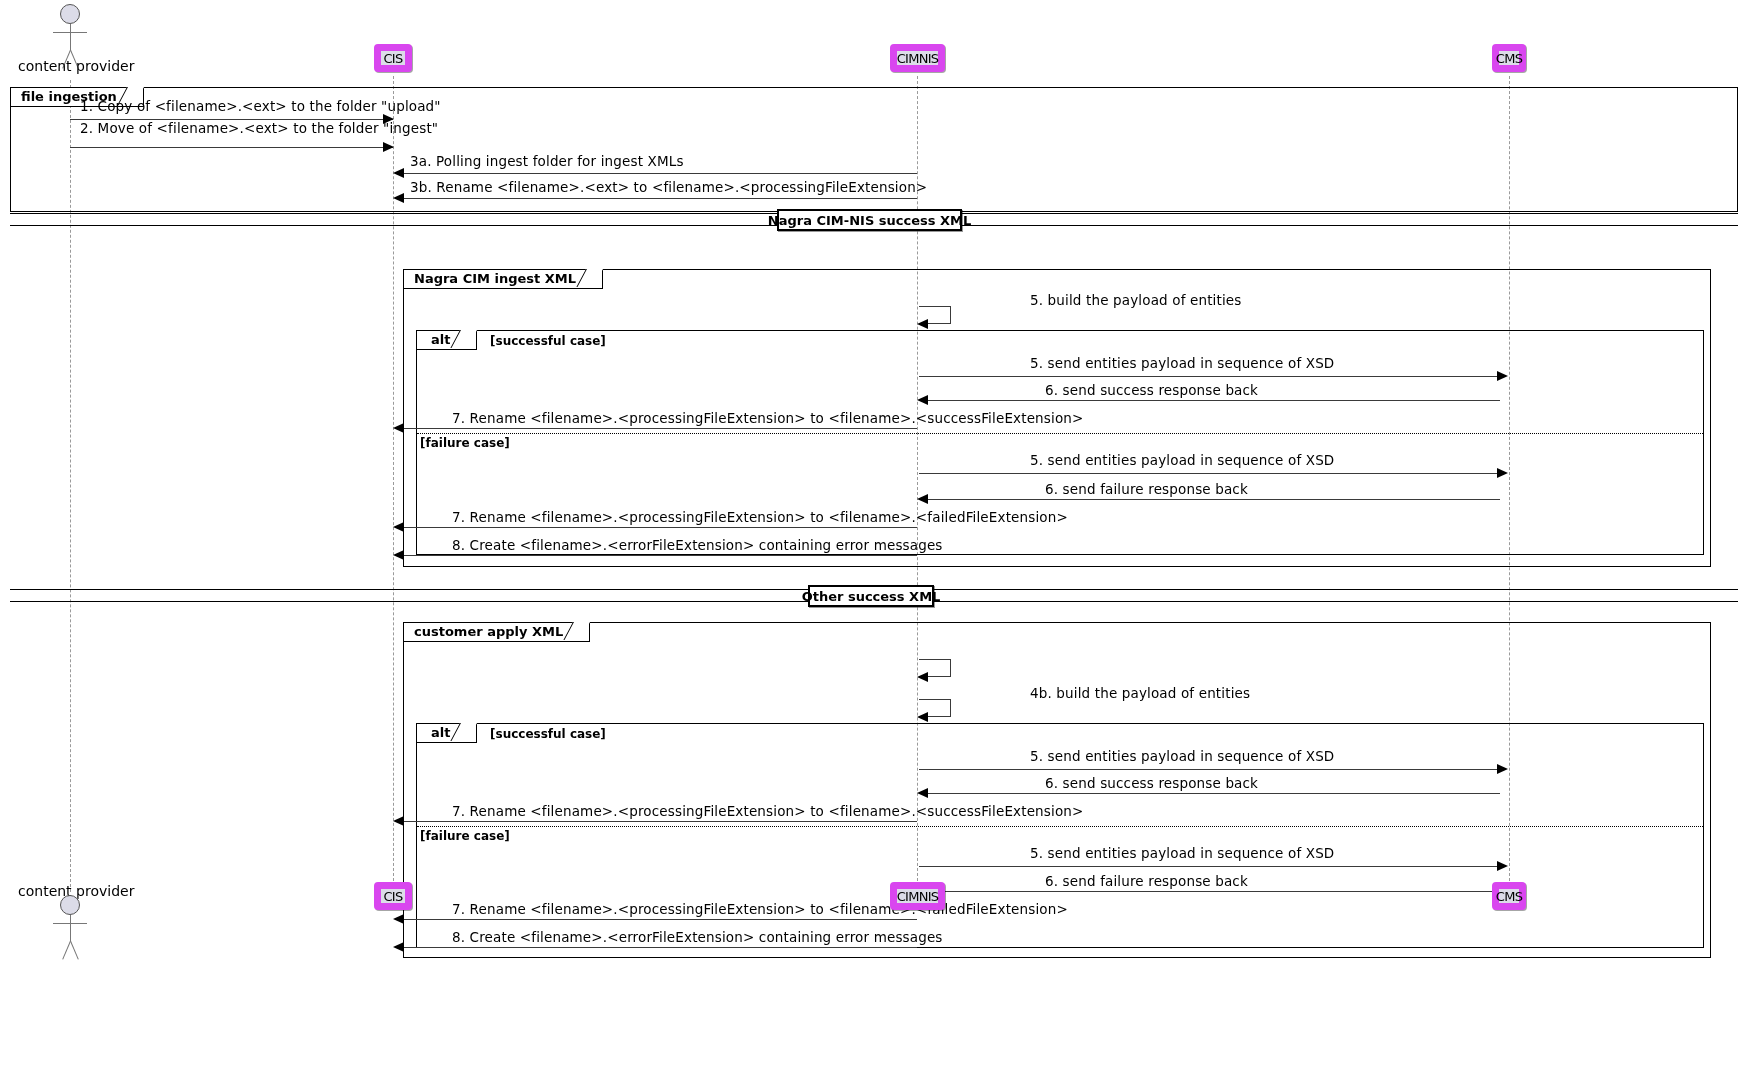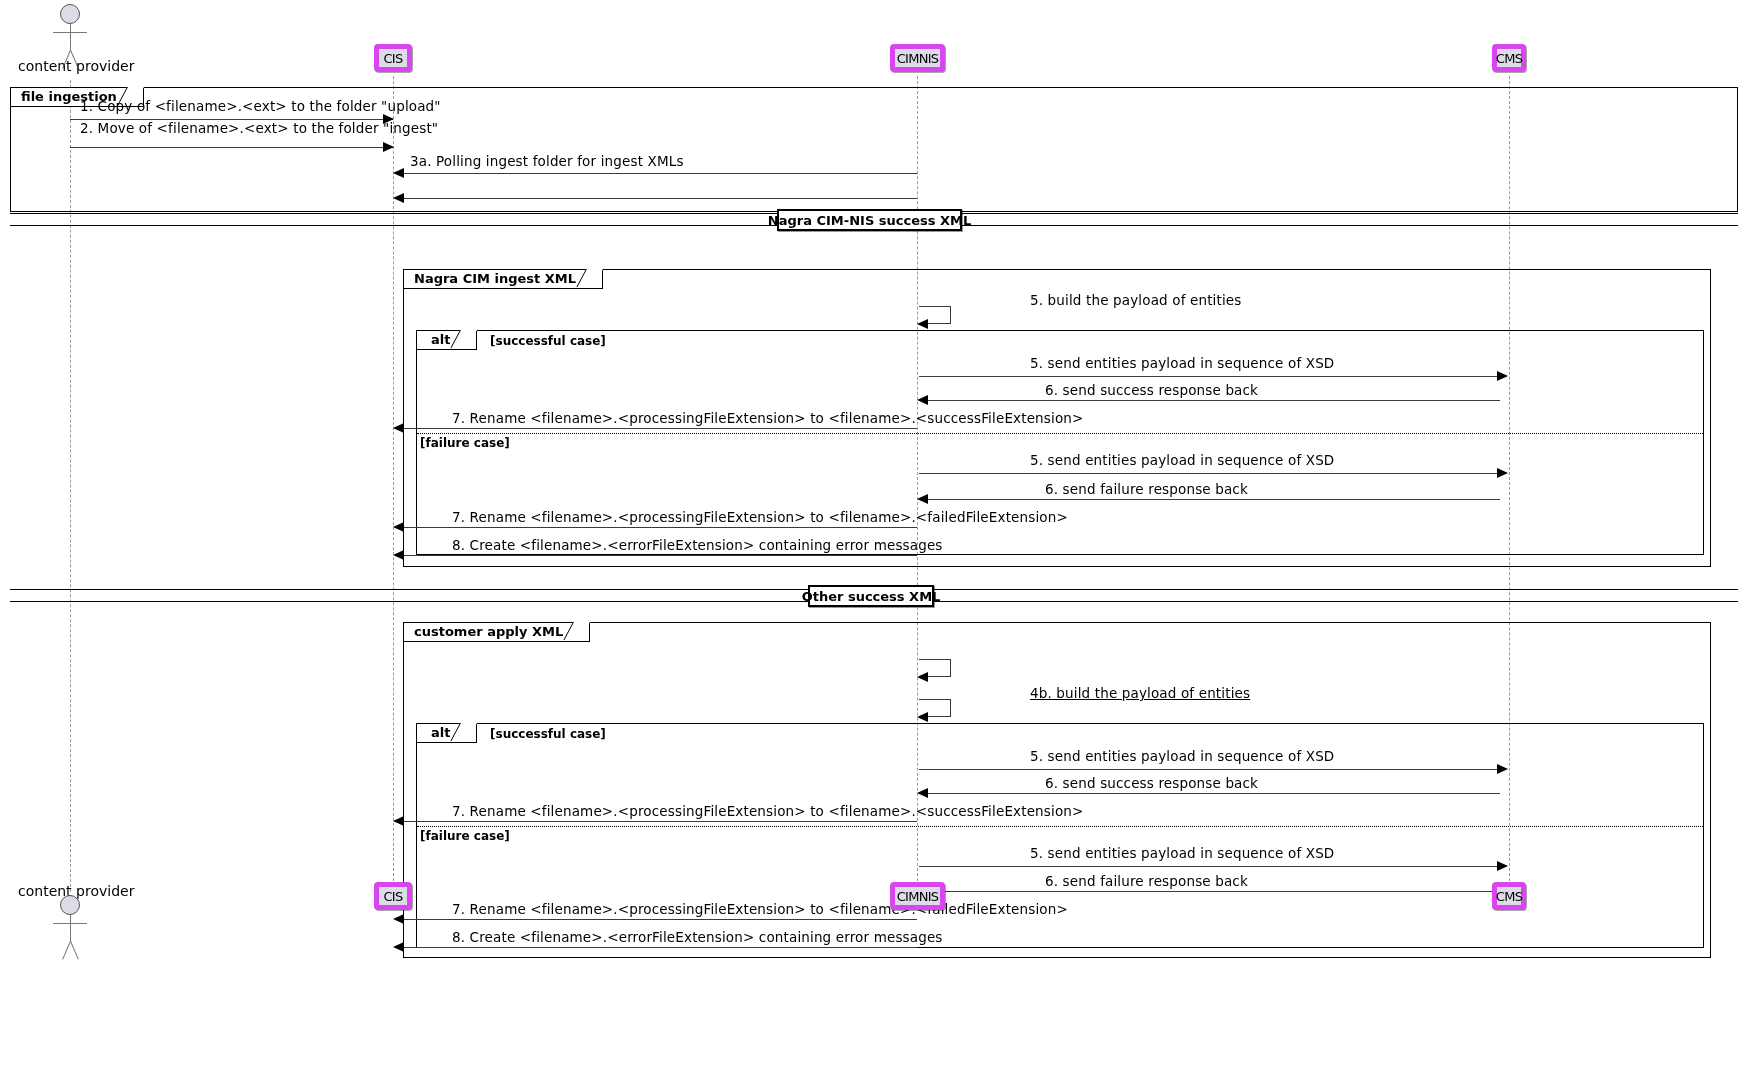--- a/index.html
+++ b/index.html
@@ -46,21 +46,21 @@
   }
   .actor-label {
     position: absolute;
     font-size: 14px;
     color: #000;
     white-space: nowrap;
   }
   .pbox {
     position: absolute;
     background: #dcdce8;
-    border: 5px solid #d946ef;
+    border: 7px solid #d946ef;
     border-radius: 4px;
     font-size: 13px;
     color: #000;
     display: flex;
     align-items: center;
     justify-content: center;
     letter-spacing: -0.7px;
     box-shadow: 1px 1px 0 rgba(0,0,0,0.35);
   }
 
@@ -199,20 +199,21 @@
   <div class="arrow right" style="left:383px; top:114px;"></div>
 
   <div class="msg-text" style="left:80px; top:120px;">2. Move of &lt;filename&gt;.&lt;ext&gt; to the folder "ingest"</div>
   <div class="msg-line" style="left:70px; top:147px; width:323px;"></div>
   <div class="arrow right" style="left:383px; top:142px;"></div>
 
   <div class="msg-text" style="left:410px; top:153px;">3a. Polling ingest folder for ingest XMLs</div>
   <div class="msg-line" style="left:395px; top:173px; width:522px;"></div>
   <div class="arrow left" style="left:393px; top:168px;"></div>
 
+  <div class="msg-text" style="left:410px; top:179px;">3b. Rename &lt;filename&gt;.&lt;ext&gt; to &lt;filename&gt;.&lt;processingFileExtension&gt;</div>
   <div class="msg-line" style="left:395px; top:198px; width:522px;"></div>
   <div class="arrow left" style="left:393px; top:193px;"></div>
 
   <div class="sep-line" style="left:10px; top:213px; width:1728px;"></div>
   <div class="sep-line" style="left:10px; top:225px; width:1728px;"></div>
   <div class="sep-box" style="left:777px; top:209px; width:185px; height:22px;">
     <span>Nagra CIM-NIS success XML</span>
   </div>
 
   <div class="frag thick" style="left:403px; top:269px; width:1308px; height:298px;"></div>
@@ -261,21 +262,21 @@
   <div class="sep-box" style="left:808px; top:585px; width:126px; height:22px;">
     <span>Other success XML</span>
   </div>
 
   <div class="frag thick" style="left:403px; top:622px; width:1308px; height:336px;"></div>
   <div class="frag-label" style="left:404px; top:623px;">customer apply XML</div>
 
   <div class="self-msg" style="left:919px; top:659px; width:32px; height:18px;"></div>
   <div class="arrow left" style="left:917px; top:672px;"></div>
 
-  <div class="msg-text" style="left:1030px; top:685px;text-decoration:underline;">4b. build the payload of entities</div>
+  <div class="msg-text" style="left:1030px; top:685px;">4b. build the payload of entities</div>
   <div class="self-msg" style="left:919px; top:699px; width:32px; height:18px;"></div>
   <div class="arrow left" style="left:917px; top:712px;"></div>
 
   <div class="frag thick" style="left:416px; top:723px; width:1288px; height:225px;"></div>
   <div class="frag-label" style="left:417px; top:724px; padding:2px 26px 2px 14px;">alt</div>
   <div class="frag-cond" style="left:490px; top:727px;">[successful case]</div>
   <div class="frag-divider" style="left:417px; top:826px; width:1286px;"></div>
   <div class="frag-cond" style="left:420px; top:829px;">[failure case]</div>
 
   <div class="msg-text" style="left:1030px; top:748px;">5. send entities payload in sequence of XSD</div>

